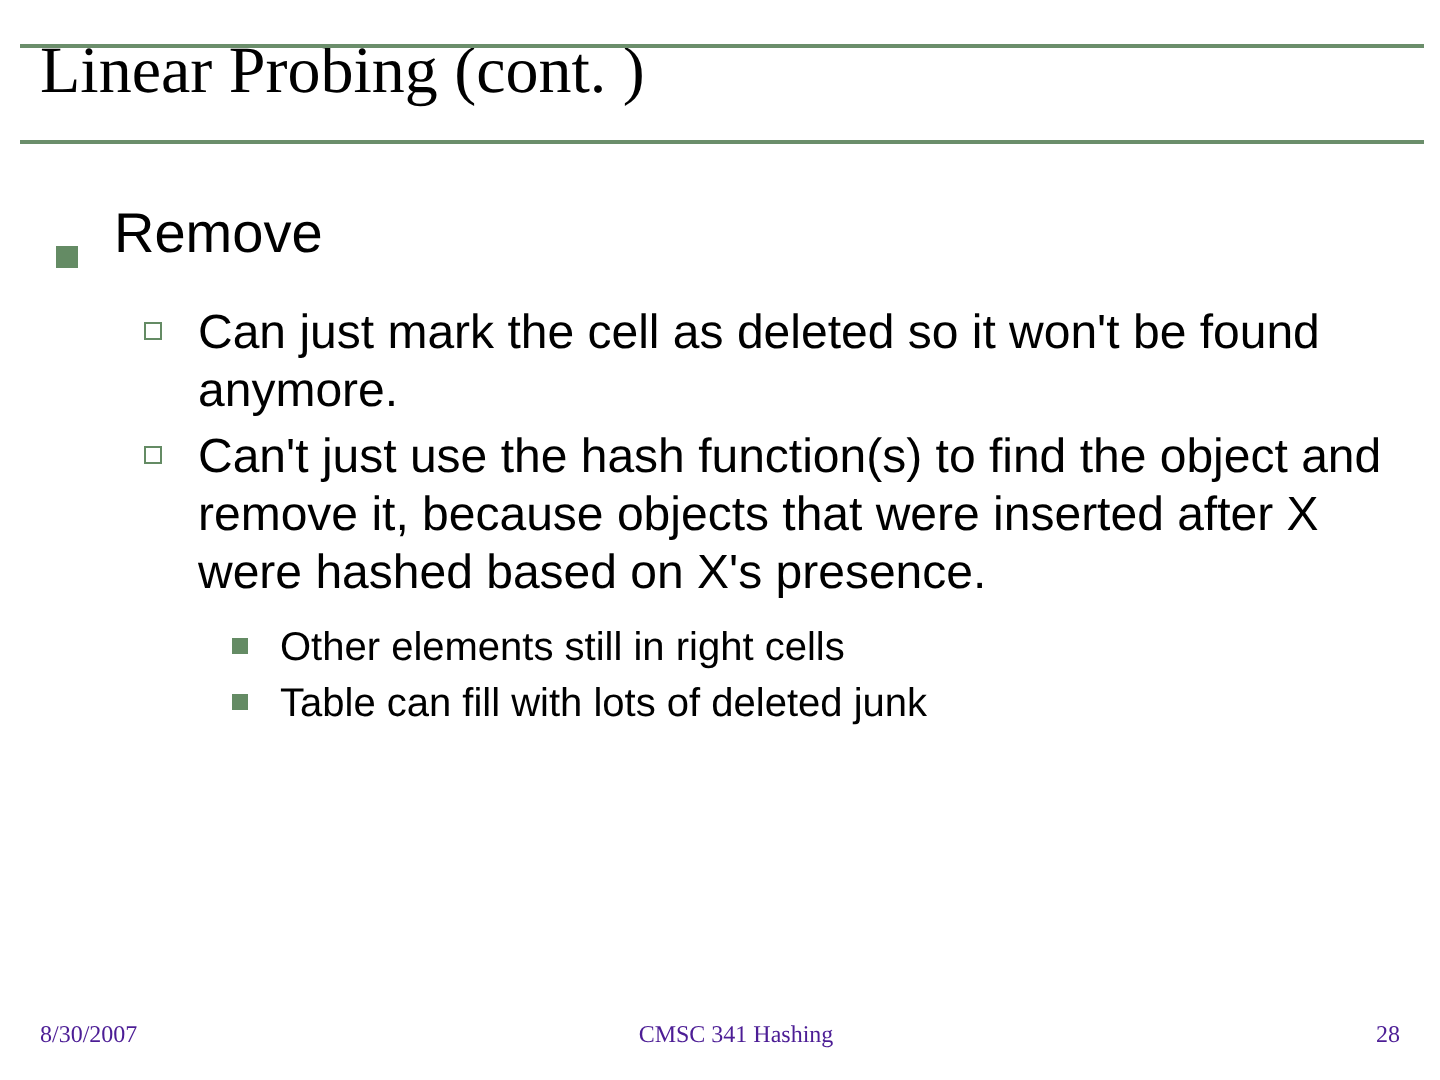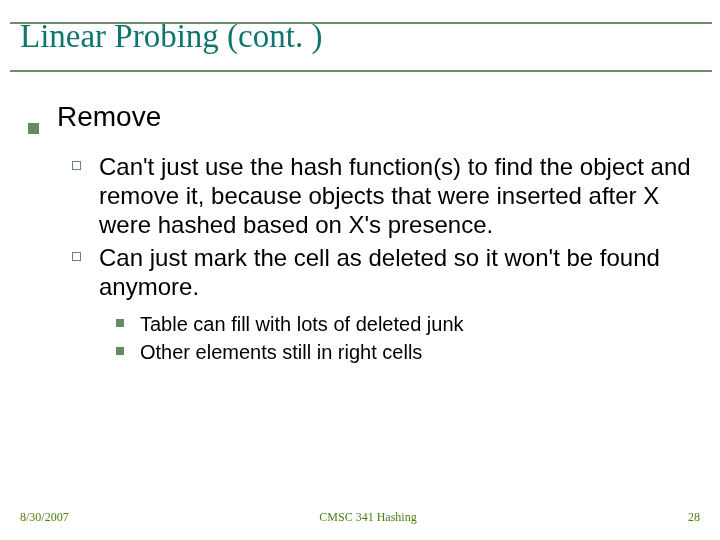--- a/index.html
+++ b/index.html
@@ -15,21 +15,21 @@
   }
   .slide {
     width: 720px;
     height: 540px;
     position: relative;
     box-sizing: border-box;
   }
   .title {
     font-family: "Times New Roman", Times, serif;
     font-size: 33px;
-    color: #0f766e;
+    color: #000000;
     padding: 18px 0 6px 20px;
     letter-spacing: 0px;
   }
   .title-rule {
     position: absolute;
     left: 10px;
     right: 8px;
     border: 0;
     border-top: 2px solid #6b8e6b;
   }
@@ -101,21 +101,21 @@
     line-height: 26px;
   }
   .footer {
     position: absolute;
     bottom: 10px;
     left: 0;
     right: 0;
     height: 20px;
     font-family: "Times New Roman", Times, serif;
     font-size: 12px;
-    color: #4d7c0f;
+    color: #4c1d95;
   }
   .footer .date { position: absolute; left: 20px; }
   .footer .center { position: absolute; left: 16px; right: 0; text-align: center; }
   .footer .page { position: absolute; right: 20px; }
 </style>
 </head>
 <body>
 
 <div class="slide">
 
@@ -126,35 +126,35 @@
   <div class="body">
 
     <div class="lvl1">
       <div class="bullet-sq"></div>
       <div class="text">Remove</div>
     </div>
 
     <div class="lvl2-wrap">
       <div class="lvl2">
         <div class="bullet-sq-outline"></div>
-        <div class="text">Can't just use the hash function(s) to find the object and remove it, because objects that were inserted after X were hashed based on X's presence.</div>
+        <div class="text">Can just mark the cell as deleted so it won't be found anymore.</div>
       </div>
       <div class="lvl2">
         <div class="bullet-sq-outline"></div>
-        <div class="text">Can just mark the cell as deleted so it won't be found anymore.</div>
+        <div class="text">Can't just use the hash function(s) to find the object and remove it, because objects that were inserted after X were hashed based on X's presence.</div>
       </div>
 
       <div class="lvl3-wrap">
         <div class="lvl3">
           <div class="bullet-sq"></div>
-          <div class="text">Table can fill with lots of deleted junk</div>
+          <div class="text">Other elements still in right cells</div>
         </div>
         <div class="lvl3">
           <div class="bullet-sq"></div>
-          <div class="text">Other elements still in right cells</div>
+          <div class="text">Table can fill with lots of deleted junk</div>
         </div>
       </div>
     </div>
 
   </div>
 
   <div class="footer">
     <span class="date">8/30/2007</span>
     <span class="center">CMSC 341 Hashing</span>
     <span class="page">28</span>

